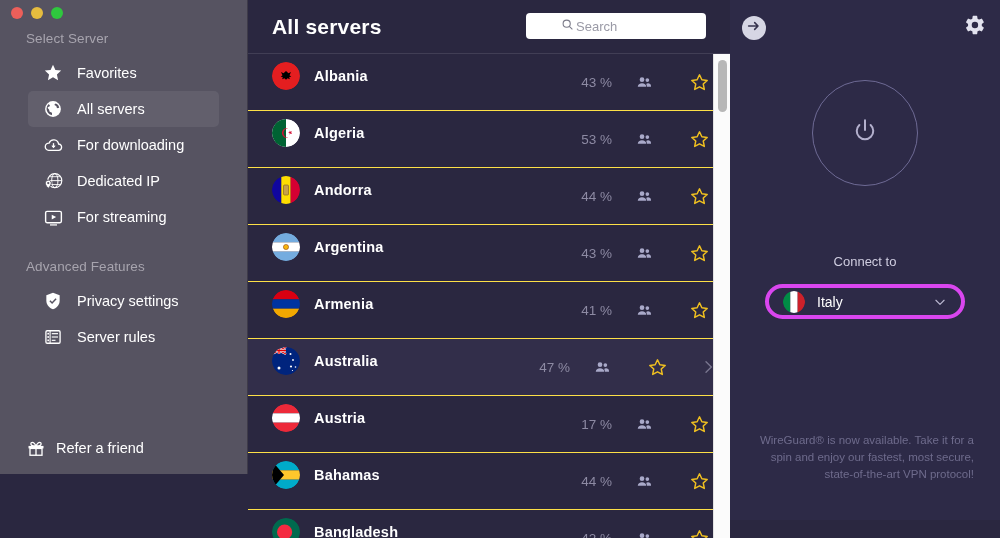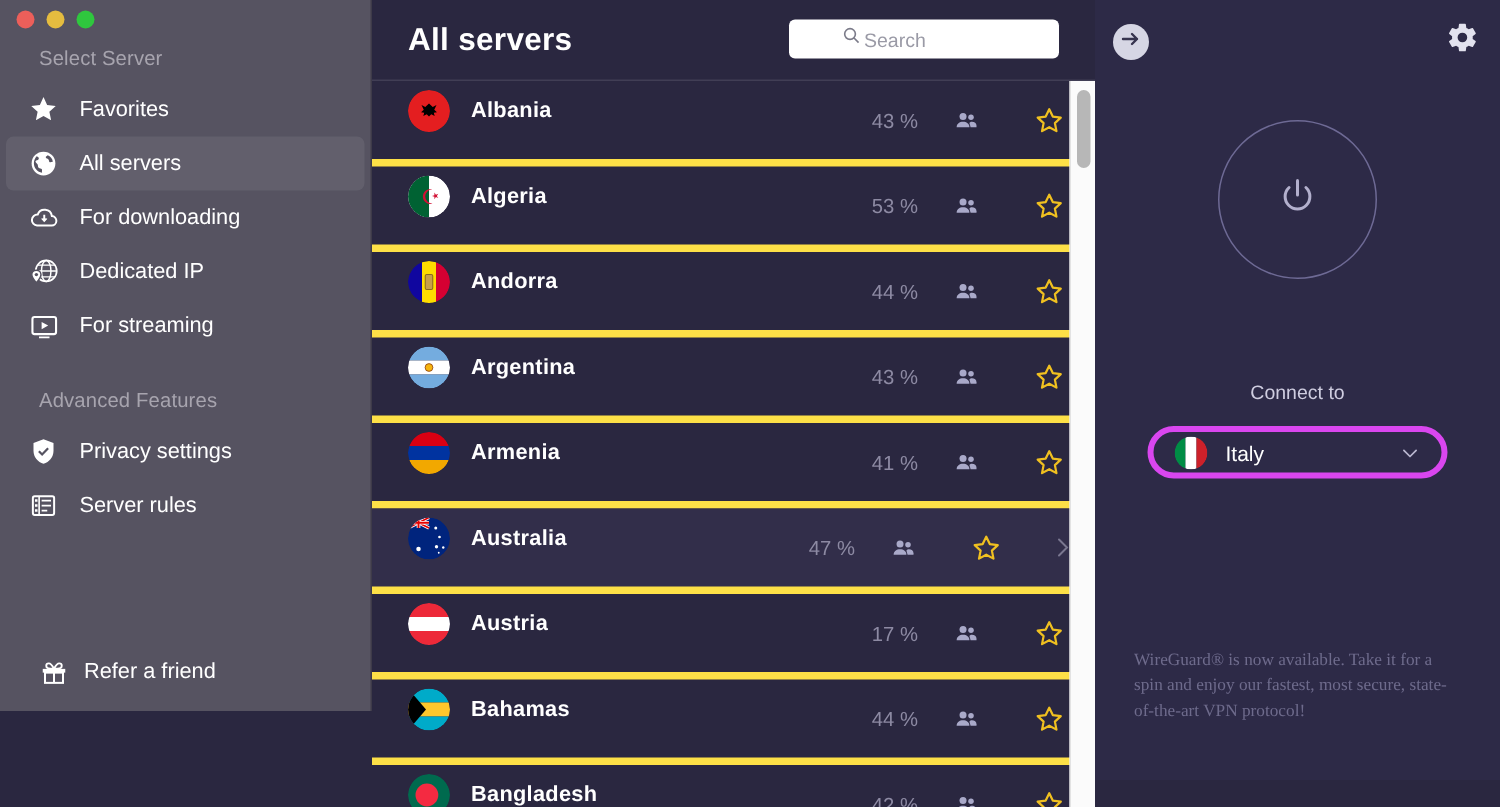--- a/index.html
+++ b/index.html
@@ -25,21 +25,21 @@
   .tl.yellow { background: #e5bc3f; }
   .tl.green { background: #2fc73e; }
 
   .side-section {
     font-size: 13.5px; color: #a7a4ae;
     padding: 0 0 0 26px; margin-top: 31px; height: 18px;
     letter-spacing: .1px;
   }
   .side-section.adv { margin-top: 24px; }
 
-  .side-list { margin-top: 6px; padding: 0 4px; }
+  .side-list { margin-top: 6px; padding: 0 28px; }
   .side-item {
     display: flex; align-items: center; gap: 13px;
     height: 36px; padding: 0 0 0 14px;
     border-radius: 5px; cursor: pointer;
     color: #ffffff; font-size: 14.5px;
     margin-bottom: 0px;
   }
   .side-item + .side-item { margin-top: 0px; }
   .side-item.active { background: rgba(255,255,255,0.075); }
   .side-item .ic { width: 22px; height: 22px; display: flex; align-items: center; justify-content: center; flex: 0 0 22px; }
@@ -78,21 +78,21 @@
     font-size: 13px; color: #555; width: 95px;
   }
   .search-input::placeholder { color: #9a9aa6; }
 
   .list-scroll {
     flex: 1 1 auto; position: relative; overflow: hidden;
   }
   .row {
     height: 57px; display: flex; align-items: center;
     padding: 0 0 12px 24px; position: relative;
-    border-bottom: 5px solid #fde047;
+    border-bottom: 1px solid #fde047;
     cursor: pointer;
   }
   .row.hover { background: #322e4a; }
   .flag {
     width: 28px; height: 28px; border-radius: 50%;
     flex: 0 0 28px; overflow: hidden; position: relative;
     margin-right: 14px;
   }
   .flag svg { display:block; width: 28px; height: 28px; }
   .cname { font-size: 14.5px; color: #fff; font-weight: bold; letter-spacing: .2px; }
@@ -153,22 +153,22 @@
     border: 4px solid #d946ef; border-radius: 18px;
     display: flex; align-items: center; padding: 0 14px;
     cursor: pointer;
   }
   .selector .flag { width: 22px; height: 22px; flex: 0 0 22px; margin-right: 12px; }
   .selector .flag svg { width: 22px; height: 22px; }
   .sel-name { font-size: 14px; color: #fff; flex: 1 1 auto; }
   .sel-chev { width: 14px; height: 14px; display:flex; align-items:center; }
   .promo {
     position: absolute; left: 0; top: 432px; width: 100%;
-    padding: 0 26px; text-align: left;
-    font-size: 11.5px; line-height: 17px; color: #6e6b8c; font-family: Liberation Serif, serif;
+    padding: 0 26px; text-align: right;
+    font-size: 11.5px; line-height: 17px; color: #6e6b8c;
   }
 </style>
 </head>
 <body>
 
 <div class="app">
 
   <div class="sidebar">
     <div class="traffic">
       <span class="tl red"></span>

